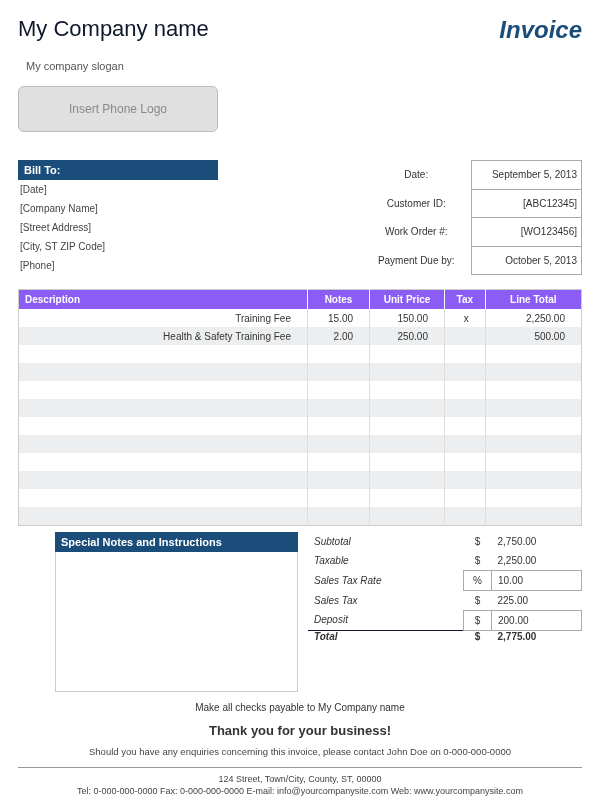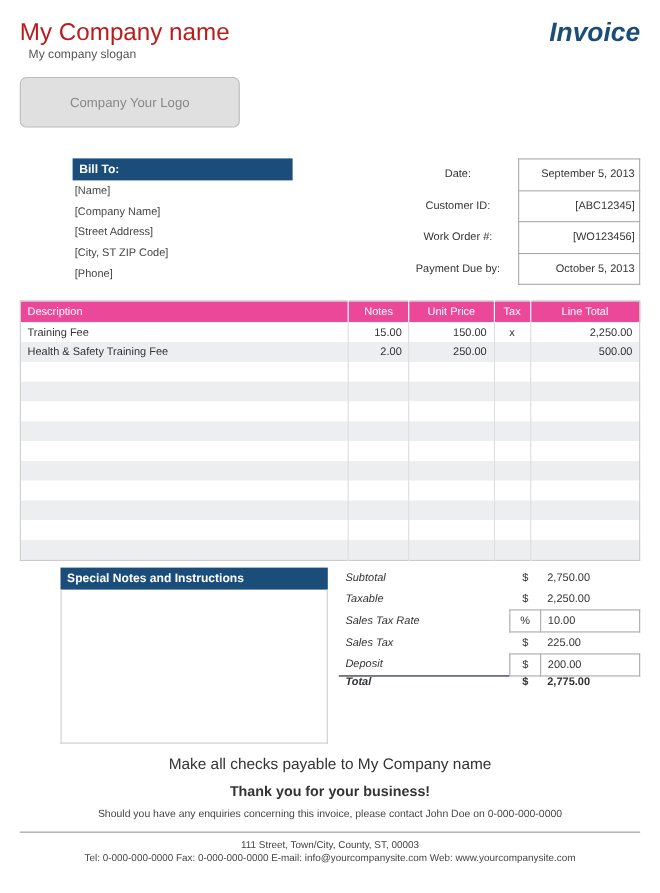--- a/index.html
+++ b/index.html
@@ -1,78 +1,78 @@
 <!DOCTYPE html>
 <html><head>
 <meta charset="utf-8">
 <style>
   * { box-sizing: border-box; margin: 0; padding: 0; }
   body { font-family: Arial, sans-serif; font-size: 11px; color: #333; width: 600px; background: #fff; padding: 16px 18px; }
   .header-row { display: flex; justify-content: space-between; align-items: flex-start; }
-  .company-name { font-size: 22px; font-weight: normal; color: #b91c1c; margin-bottom: 2px; }
+  .company-name { font-size: 22px; font-weight: normal; color: #0f172a; margin-bottom: 18px; }
   .company-slogan { font-size: 11px; color: #555; margin-left: 8px; }
   .invoice-title { font-size: 24px; font-weight: bold; color: #1a4d7a; font-style: italic; }
   .logo-box { margin-top: 14px; width: 200px; height: 46px; background: #e0e0e0; border: 1px solid #bbb; border-radius: 6px; display: flex; align-items: center; justify-content: center; color: #888; font-size: 12px; }
   .meta-row { display: flex; justify-content: space-between; margin-top: 28px; }
-  .bill-to { width: 200px; margin-left: 48px; }
+  .bill-to { width: 200px; }
   .bill-to-header { background: #1a4d7a; color: #fff; font-weight: bold; padding: 4px 6px; font-size: 11px; }
   .bill-to-line { padding: 4px 2px; font-size: 10px; color: #444; }
   .info-table { border-collapse: collapse; }
   .info-table td { padding: 2px 4px; font-size: 10px; vertical-align: middle; }
   .info-label { text-align: center; width: 110px; }
   .info-value { border: 1px solid #aaa; width: 110px; height: 18px; text-align: right; padding-right: 4px; }
   .items-table { width: 100%; border-collapse: collapse; margin-top: 14px; border: 1px solid #ccc; }
-  .items-table th { background: #ec4899; color: #fff; font-weight: normal; font-size: 10px; padding: 4px; text-align: center; border-right: 1px solid #fff; }
+  .items-table th { background: #8b5cf6; color: #fff; font-weight: bold; font-size: 10px; padding: 4px; text-align: center; border-right: 1px solid #fff; }
   .items-table th:first-child { text-align: left; padding-left: 6px; }
   .items-table th:last-child { border-right: none; }
-  .items-table td { font-size: 10px; padding: 3px 6px; height: 18px; border-right: 1px solid #ddd; }
+  .items-table td { font-size: 10px; padding: 3px 16px; height: 18px; border-right: 1px solid #ddd; text-align: right; }
   .items-table td:last-child { border-right: none; }
   .items-table tr:nth-child(even) td { background: #eceef0; }
   .items-table tr:nth-child(odd) td { background: #fff; }
   .col-desc { width: 270px; text-align: left; }
   .col-hours { width: 50px; text-align: right; }
   .col-price { width: 70px; text-align: right; }
   .col-tax { width: 30px; text-align: center; }
   .col-total { width: 90px; text-align: right; }
   .bottom-row { display: flex; margin-top: 6px; gap: 10px; }
   .notes-box { width: 280px; padding-left: 37px; }
   .notes-header { background: #1a4d7a; color: #fff; font-weight: bold; padding: 4px 6px; font-size: 11px; }
   .notes-body { border: 1px solid #ccc; border-top: none; height: 140px; }
   .totals { flex: 1; }
   .totals-table { width: 100%; border-collapse: collapse; }
   .totals-table td { font-size: 10px; padding: 4px 6px; }
   .totals-table .tl-label { text-align: left; font-style: italic; }
   .totals-table .tl-sym { text-align: center; width: 28px; }
   .totals-table .tl-val { width: 90px; }
   .totals-table .boxed { border: 1px solid #aaa; }
   .totals-table .grand td { border-top: 1px solid #0f172a; font-weight: bold; padding-top: 0; }
-  .checks-line { text-align: center; font-size: 14px; margin-top: 10px; }
+  .checks-line { text-align: center; font-size: 10px; margin-top: 10px; }
   .thankyou { text-align: center; font-weight: bold; font-size: 13px; margin-top: 10px; }
   .enquiry { text-align: center; font-size: 9.5px; margin-top: 8px; color: #444; }
   .footer-rule { border: none; border-top: 1px solid #999; margin: 10px 0 6px; }
   .footer-addr { text-align: center; font-size: 9px; color: #444; }
   .footer-contact { text-align: center; font-size: 9px; color: #444; margin-top: 2px; }
 </style>
 </head>
 <body>
 
 <div class="header-row">
   <div>
     <div class="company-name">My Company name</div>
     <div class="company-slogan">My company slogan</div>
   </div>
   <div class="invoice-title">Invoice</div>
 </div>
 
-<div class="logo-box">Company Your Logo</div>
+<div class="logo-box">Insert Phone Logo</div>
 
 <div class="meta-row">
   <div class="bill-to">
     <div class="bill-to-header">Bill To:</div>
-    <div class="bill-to-line">[Name]</div>
+    <div class="bill-to-line">[Date]</div>
     <div class="bill-to-line">[Company Name]</div>
     <div class="bill-to-line">[Street Address]</div>
     <div class="bill-to-line">[City, ST  ZIP Code]</div>
     <div class="bill-to-line">[Phone]</div>
   </div>
   <table class="info-table">
     <tbody>
         <tr>
       <td class="info-label">Date:</td>
       <td class="info-value">September 5, 2013</td>
@@ -231,14 +231,14 @@
       </tr>
     </tbody>
       </table>
   </div>
 </div>
 
 <div class="checks-line">Make all checks payable to My Company name</div>
 <div class="thankyou">Thank you for your business!</div>
 <div class="enquiry">Should you have any enquiries concerning this invoice, please contact John Doe on 0-000-000-0000</div>
 <hr class="footer-rule">
-<div class="footer-addr">111 Street, Town/City, County, ST, 00003</div>
+<div class="footer-addr">124 Street, Town/City, County, ST, 00000</div>
 <div class="footer-contact">Tel: 0-000-000-0000 Fax: 0-000-000-0000 E-mail: info@yourcompanysite.com Web: www.yourcompanysite.com</div>
 
 </body></html>

